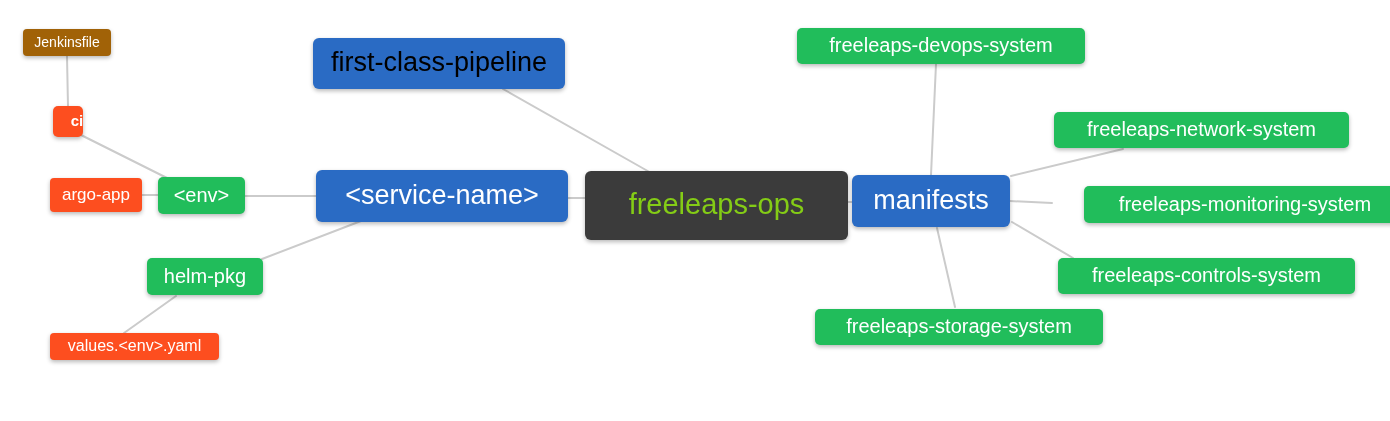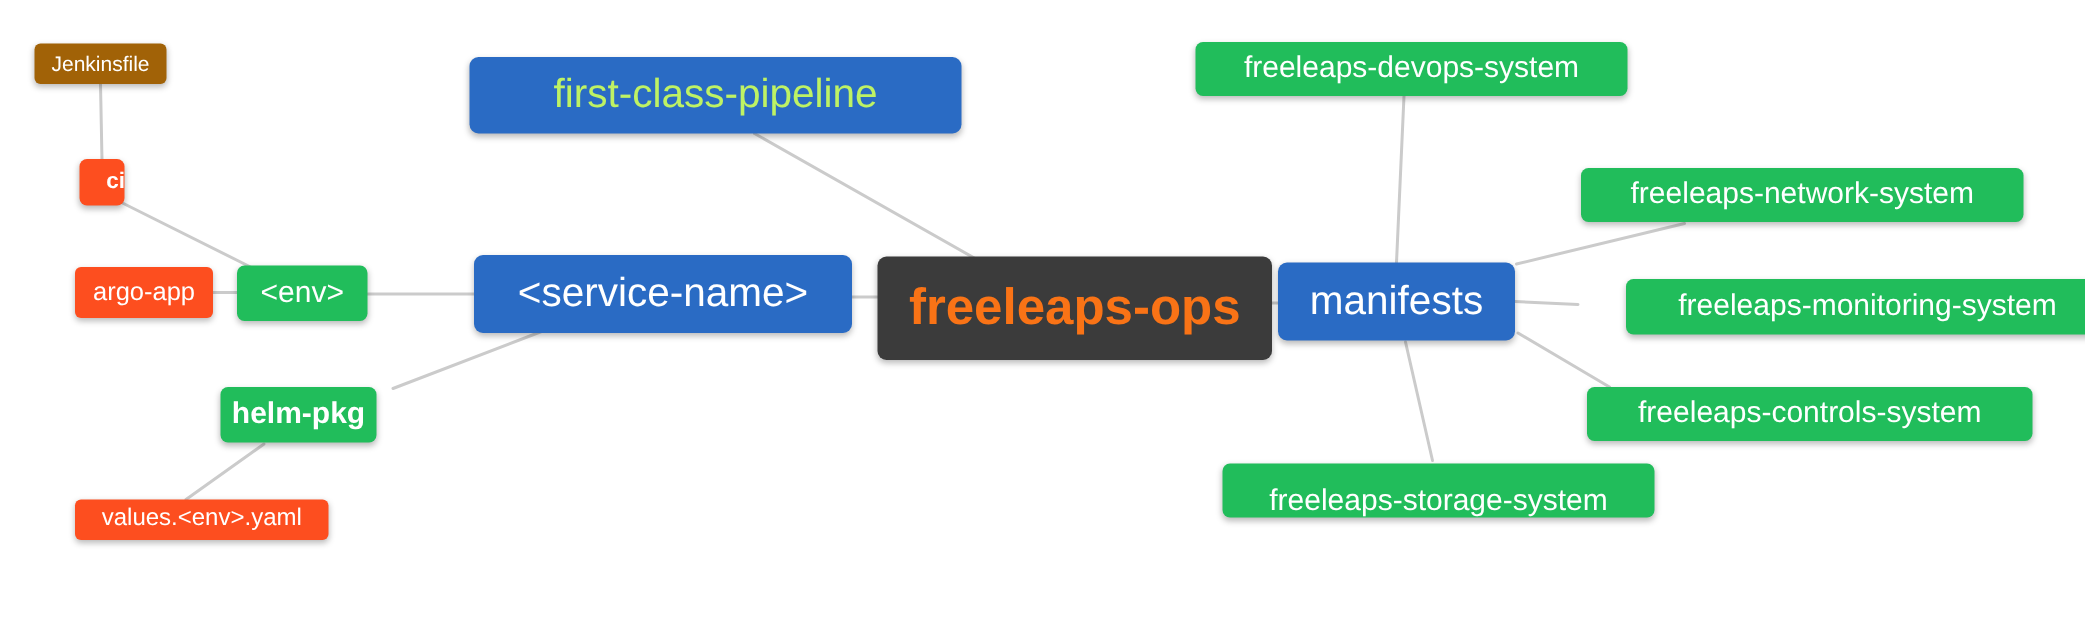--- a/index.html
+++ b/index.html
@@ -72,47 +72,47 @@
       </div>
       <div class="node" style="left: 53px; top: 106px; width: 30px; height: 31px; background: rgb(253, 78, 31); border-radius: 5px; font-size: 15px; font-weight: 700; color: rgb(255, 255, 255); padding-left: 18px;">
         <span>ci</span>
       </div>
       <div class="node" style="left: 30px; top: 178px; width: 92px; height: 34px; background: rgb(253, 78, 31); border-radius: 4px; font-size: 17px; font-weight: 400; color: rgb(255, 255, 255); margin-left: 20px;">
         <span>argo-app</span>
       </div>
       <div class="node" style="left: 158px; top: 177px; width: 87px; height: 37px; background: rgb(33, 189, 91); border-radius: 5px; font-size: 20px; font-weight: 400; color: rgb(255, 255, 255);">
         <span>&lt;env&gt;</span>
       </div>
-      <div class="node" style="left: 147px; top: 258px; width: 104px; height: 37px; background: rgb(33, 189, 91); border-radius: 5px; font-size: 20px; font-weight: 700; color: rgb(255, 255, 255);">
+      <div class="node" style="left: 147px; top: 258px; width: 116px; height: 37px; background: rgb(33, 189, 91); border-radius: 5px; font-size: 20px; font-weight: 400; color: rgb(255, 255, 255);">
         <span>helm-pkg</span>
       </div>
       <div class="node" style="left: 8px; top: 333px; width: 169px; height: 27px; background: rgb(253, 78, 31); border-radius: 4px; font-size: 16px; font-weight: 400; color: rgb(255, 255, 255); margin-left: 42px;">
         <span>values.&lt;env&gt;.yaml</span>
       </div>
-      <div class="node" style="left: 313px; top: 38px; width: 328px; height: 51px; background: rgb(42, 107, 196); border-radius: 6px; font-size: 27px; font-weight: 400; color: #bef264;">
+      <div class="node" style="left: 313px; top: 38px; width: 252px; height: 51px; background: rgb(42, 107, 196); border-radius: 6px; font-size: 27px; font-weight: 400; color: #000000;">
         <span>first-class-pipeline</span>
       </div>
       <div class="node" style="left: 316px; top: 170px; width: 252px; height: 52px; background: rgb(42, 107, 196); border-radius: 6px; font-size: 27px; font-weight: 400; color: rgb(255, 255, 255);">
         <span>&lt;service-name&gt;</span>
       </div>
-      <div class="node" style="left: 585px; top: 171px; width: 263px; height: 69px; background: rgb(59, 59, 59); border-radius: 6px; font-size: 34px; font-weight: 700; color: #f97316;">
+      <div class="node" style="left: 585px; top: 171px; width: 263px; height: 69px; background: rgb(59, 59, 59); border-radius: 6px; font-size: 29px; font-weight: 400; color: #84cc16;">
         <span>freeleaps-ops</span>
       </div>
       <div class="node" style="left: 852px; top: 175px; width: 158px; height: 52px; background: rgb(42, 107, 196); border-radius: 6px; font-size: 27px; font-weight: 400; color: rgb(255, 255, 255);">
         <span>manifests</span>
       </div>
       <div class="node" style="left: 797px; top: 28px; width: 288px; height: 36px; background: rgb(33, 189, 91); border-radius: 5px; font-size: 20px; font-weight: 400; color: rgb(255, 255, 255);">
         <span>freeleaps-devops-system</span>
       </div>
       <div class="node" style="left: 1054px; top: 112px; width: 295px; height: 36px; background: rgb(33, 189, 91); border-radius: 5px; font-size: 20px; font-weight: 400; color: rgb(255, 255, 255);">
         <span>freeleaps-network-system</span>
       </div>
       <div class="node" style="left: 1084px; top: 186px; width: 322px; height: 37px; background: rgb(33, 189, 91); border-radius: 5px; font-size: 20px; font-weight: 400; color: rgb(255, 255, 255);">
         <span>freeleaps-monitoring-system</span>
       </div>
       <div class="node" style="left: 1058px; top: 258px; width: 297px; height: 36px; background: rgb(33, 189, 91); border-radius: 5px; font-size: 20px; font-weight: 400; color: rgb(255, 255, 255);">
         <span>freeleaps-controls-system</span>
       </div>
-      <div class="node" style="left: 815px; top: 309px; width: 288px; height: 36px; background: rgb(33, 189, 91); border-radius: 5px; font-size: 20px; font-weight: 400; color: rgb(255, 255, 255); align-items: flex-end;">
+      <div class="node" style="left: 815px; top: 309px; width: 288px; height: 36px; background: rgb(33, 189, 91); border-radius: 5px; font-size: 20px; font-weight: 400; color: rgb(255, 255, 255);">
         <span>freeleaps-storage-system</span>
       </div>
     </div>
 </div>
 
 </body></html>

